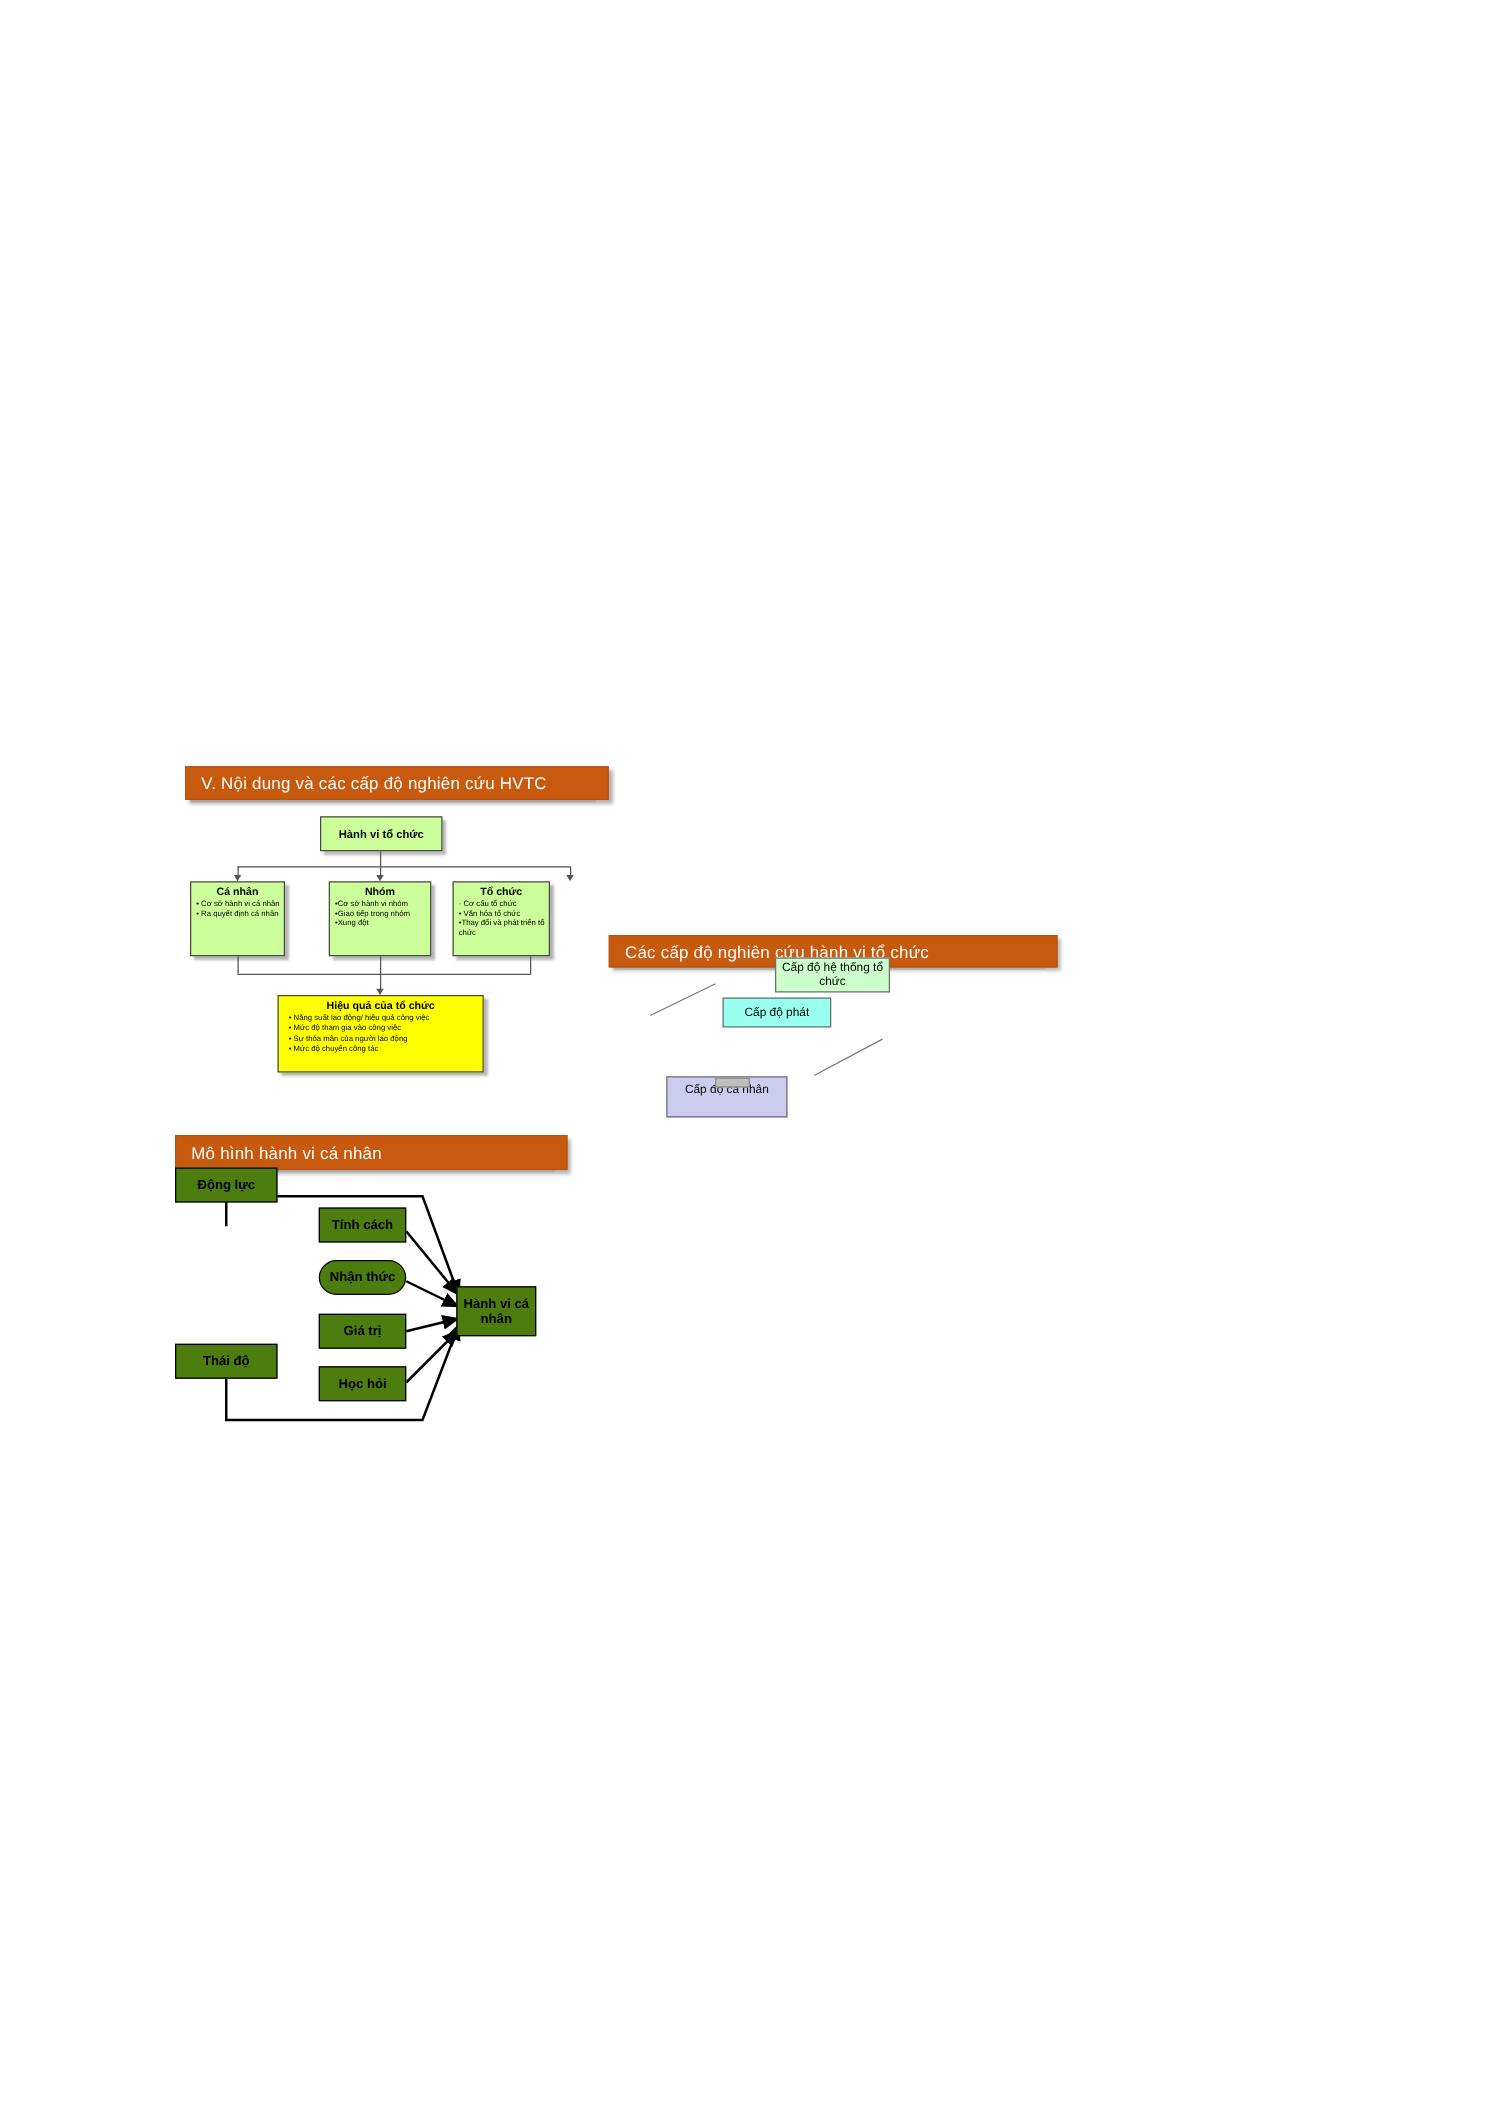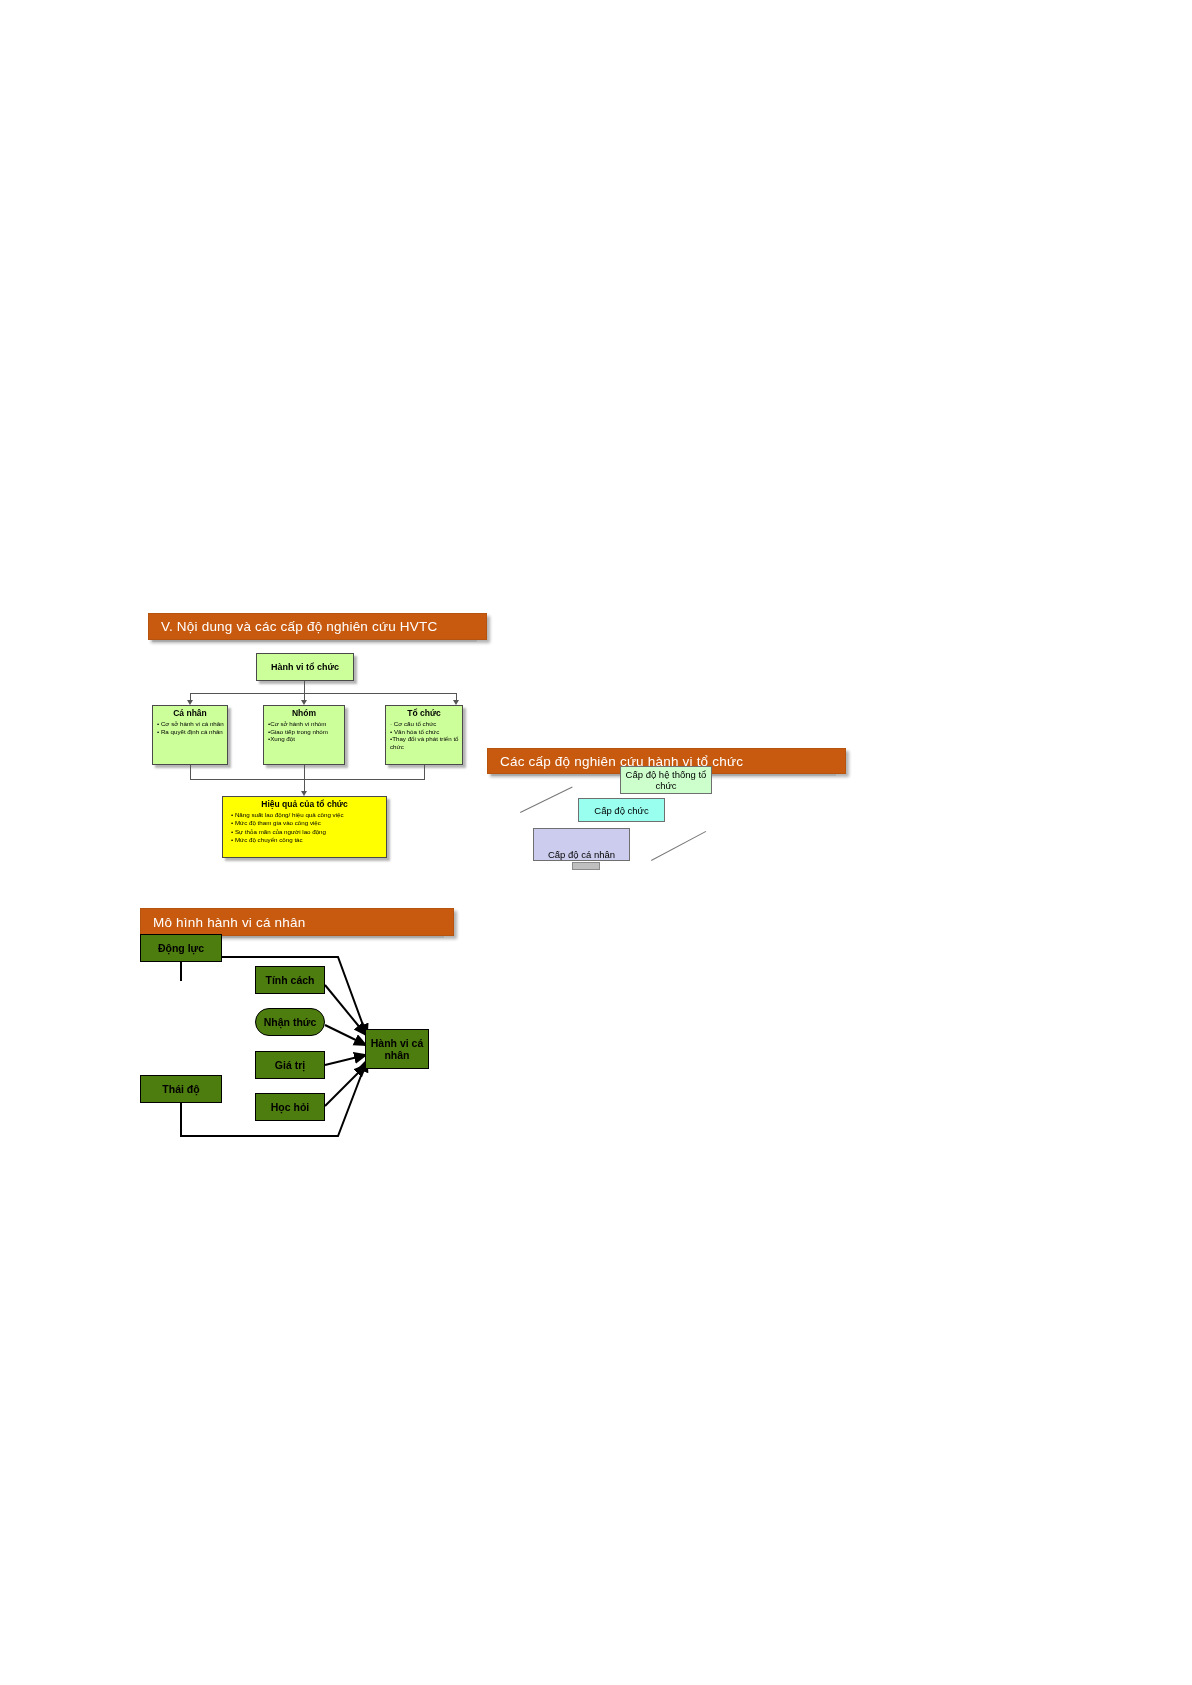--- a/index.html
+++ b/index.html
@@ -114,21 +114,21 @@
 
   <div class="box" style="left:263px;top:705px;width:82px;height:60px;">
     <div class="hd">Nhóm</div>
     <ul>
       <li>•Cơ sở hành vi nhóm</li>
       <li>•Giao tiếp trong nhóm</li>
       <li>•Xung đột</li>
     </ul>
   </div>
 
-  <div class="box" style="left:385px;top:705px;width:78px;height:60px;">
+  <div class="box" style="left:362px;top:705px;width:78px;height:60px;">
     <div class="hd">Tổ chức</div>
     <ul>
       <li>· Cơ cấu tổ chức</li>
       <li>• Văn hóa tổ chức</li>
       <li>•Thay đổi và phát triển tổ chức</li>
     </ul>
   </div>
 
   <div class="ln" style="left:190px;top:765px;width:1px;height:14px;"></div>
   <div class="ln" style="left:304px;top:765px;width:1px;height:14px;"></div>
@@ -155,24 +155,24 @@
   </div>
 
   <div class="diag" style="left:520px;top:812px;width:58px;transform:rotate(-26deg);"></div>
   <div class="diag" style="left:651px;top:860px;width:62px;transform:rotate(-28deg);"></div>
 
   <div class="lvl" style="left:620px;top:766px;width:92px;height:28px;background:#CCFFCC;">
     <span>Cấp độ hệ thống tổ chức</span>
   </div>
 
   <div class="lvl" style="left:578px;top:798px;width:87px;height:24px;background:#99FFEE;">
-    <span>Cấp độ chức</span>
-  </div>
-
-  <div class="lvl" style="left:533px;top:828px;width:97px;height:33px;background:#CCCCEE;align-items:flex-end;padding-top:4px;">
+    <span>Cấp độ phát</span>
+  </div>
+
+  <div class="lvl" style="left:533px;top:861px;width:97px;height:33px;background:#CCCCEE;align-items:flex-start;padding-top:4px;">
     <span>Cấp độ cá nhân</span>
   </div>
 
   <div style="position:absolute;left:572px;top:862px;width:26px;height:6px;background:#BFBFBF;border:1px solid #8a8a8a;"></div>
 </div>
 
 <div class="slide" id="slide3">
   <div class="banner-wrap" style="left:140px;top:908px;width:300px;height:26px;">
     <div class="bg"></div>
     <div class="banner" style="left:0;top:0;width:300px;height:26px;">Mô hình hành vi cá nhân</div>

